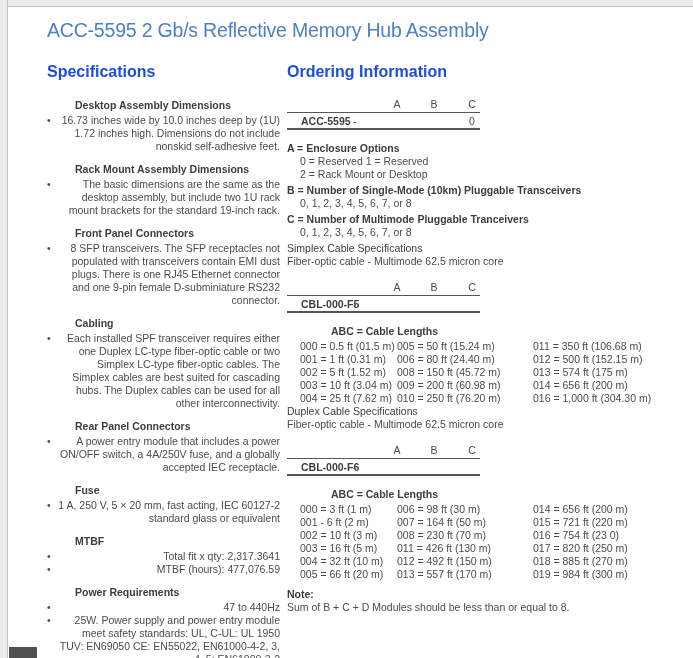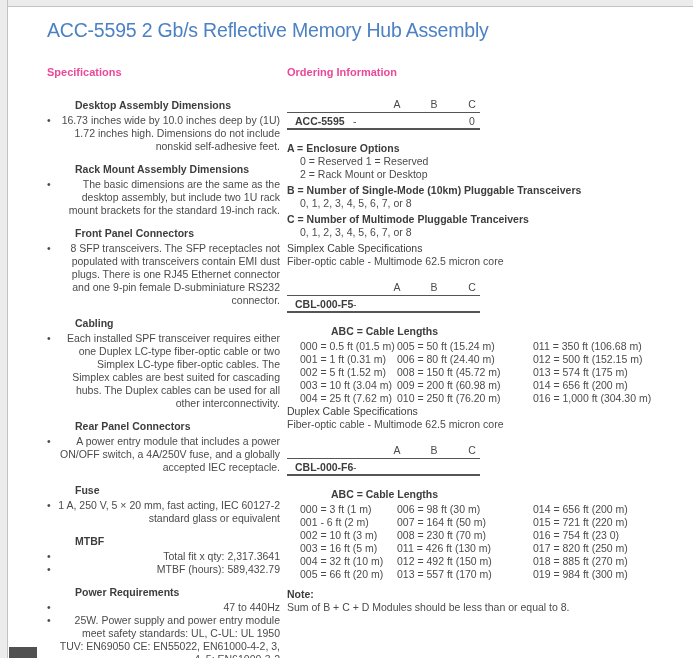--- a/index.html
+++ b/index.html
@@ -16,33 +16,33 @@
   .strip-top { position:absolute; top:0; left:0; right:0; height:7px; background:#ececec; border-bottom:1px solid #c2c2c2; z-index:3; }
   .strip-left { position:absolute; top:0; left:0; bottom:0; width:8px; background:#ececec; border-right:1px solid #c2c2c2; z-index:3; }
   .corner-block { position:absolute; left:9px; bottom:0; width:28px; height:11px; background:#515151; z-index:2; }
 
   .page-title { position:absolute; left:47px; top:18px; font-size:19.5px; line-height:24px; color:#4c81c3; font-weight:400; letter-spacing:-0.2px; }
 
   .col { position:absolute; top:64px; }
   .col-left  { left:47px;  width:233px; }
   .col-right { left:287px; width:396px; }
 
-  .h2 { font-size:11px; line-height:16px; font-weight:700; color:#ec4899; margin-bottom:19px; }
+  .h2 { font-size:16px; line-height:16px; font-weight:700; color:#1d4ed8; margin-bottom:19px; }
   .h3 { font-weight:700; color:#3d3d3d; margin-top:10px; margin-bottom:2px;padding-left:28px; }
 
   .bullets .bullet, .bullet { position:relative; padding-left:10px;text-align:right; }
   .bullets .bullet::before, .bullet.solo::before { content:"•"; position:absolute; left:0; top:0; color:#4b4b4b; }
 
   
   .ot { width:193px; margin-top:14px; margin-bottom:12px; }
   .ot-head { position:relative; height:14px; border-bottom:1.5px solid #555; }
   .ot-head span { position:absolute; bottom:1px; width:12px; text-align:center; color:#4b4b4b; }
   .ot-hA { left:104px; } .ot-hB { left:141px; } .ot-hC { left:179px; }
   .ot-row { position:relative; height:17px; border-bottom:2.5px solid #555; padding-top:2px; }
-  .ot-model { position:absolute; left:8px; top:2px; font-weight:700; color:#3d3d3d; }
+  .ot-model { position:absolute; left:14px; top:2px; font-weight:700; color:#3d3d3d; }
   .ot-dash { position:absolute; left:66px; top:2px; }
   .ot-val { position:absolute; left:179px; top:2px; width:12px; text-align:center; }
 
   .opt { margin-bottom:3px; }
   .opt-title { font-weight:700; color:#3d3d3d; }
   .opt .line { padding-left:13px; }
 
   .cable-title { font-weight:400; color:#3d3d3d; }
   .cable-sub { }
 
@@ -106,21 +106,21 @@
     <div class="h3">Fuse</div>
     <div class="bullets">
         <div class="bullet">1 A, 250 V, 5 × 20 mm, fast acting, IEC 60127-2 standard glass or equivalent</div>
       </div>
   </div>
 
   <div class="sec">
     <div class="h3">MTBF</div>
     <div class="bullets">
         <div class="bullet">Total fit x qty: 2,317.3641</div>
-        <div class="bullet">MTBF (hours): 589,432.79</div>
+        <div class="bullet">MTBF (hours): 477,076.59</div>
       </div>
   </div>
 
   <div class="sec">
     <div class="h3">Power Requirements</div>
     <div class="bullets">
         <div class="bullet">47 to 440Hz</div>
         <div class="bullet">25W. Power supply and power entry module meet safety standards: UL, C-UL: UL 1950 TUV: EN69050 CE: EN55022, EN61000-4-2, 3, 4, 5; EN61000-3-2</div>
       </div>
   </div>

